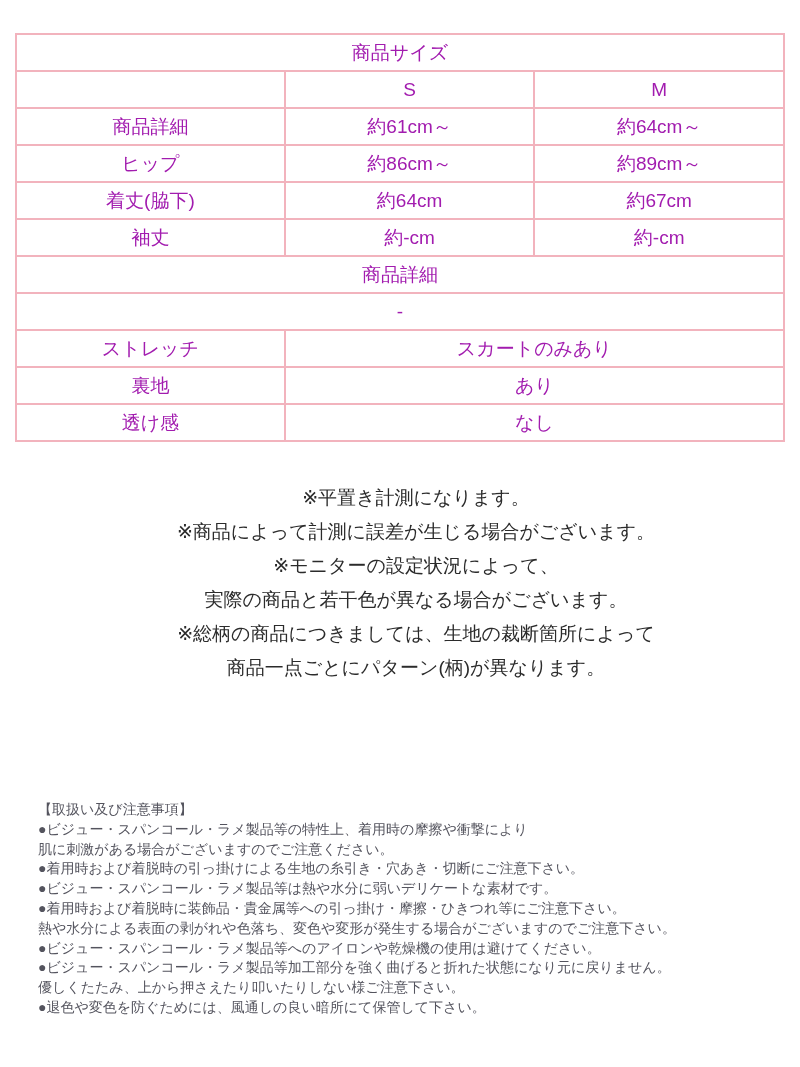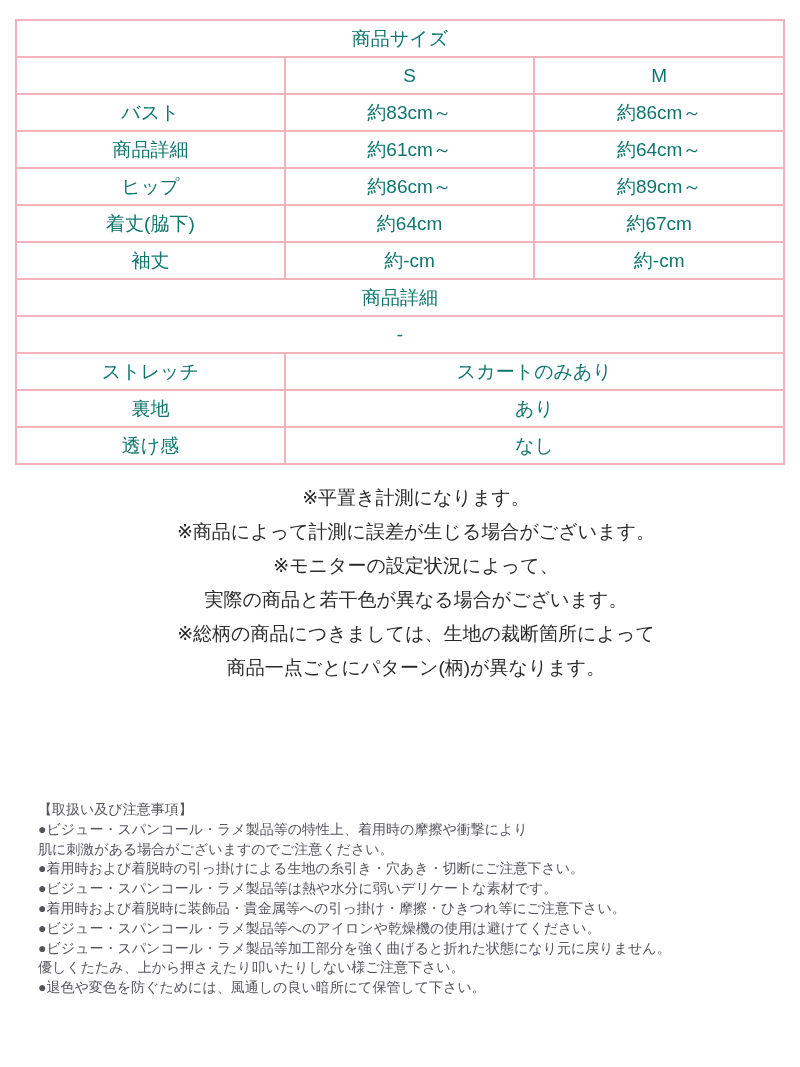--- a/index.html
+++ b/index.html
@@ -8,26 +8,26 @@
     width: 800px; height: 1067px;
     position: relative;
     font-family: "Liberation Sans", "DejaVu Sans", sans-serif;
     color: #2b2b2b;
     overflow: hidden;
   }
 
   
   .size-table {
     position: absolute;
-    left: 15px; top: 19px;
+    left: 15px; top: 33px;
     width: 770px;
     border-collapse: collapse;
     table-layout: fixed;
     font-size: 19px;
-    color: #0f766e;
+    color: #a21caf;
     border-radius: 15px;
   }
   .size-table td {
     border: 2px solid #f2b3bd;
     height: 37px;
     padding: 0 4px;
     text-align: center;
     vertical-align: middle;
     background: #ffffff;
     font-weight: 400;
@@ -68,25 +68,20 @@
     <col style="width:32.5%">
   </colgroup>
   <tbody>
     <tr>
       <td colspan="3">商品サイズ</td>
     </tr>
     <tr>
       <td></td>
       <td>S</td>
       <td>M</td>
-    </tr>
-    <tr>
-      <td>バスト</td>
-      <td>約83cm～</td>
-      <td>約86cm～</td>
     </tr>
     <tr>
       <td>商品詳細</td>
       <td>約61cm～</td>
       <td>約64cm～</td>
     </tr>
     <tr>
       <td>ヒップ</td>
       <td>約86cm～</td>
       <td>約89cm～</td>
@@ -131,17 +126,18 @@
   <div>商品一点ごとにパターン(柄)が異なります。</div>
 </div>
 
 <div class="care">
   <div>【取扱い及び注意事項】</div>
   <div>●ビジュー・スパンコール・ラメ製品等の特性上、着用時の摩擦や衝撃により</div>
   <div>肌に刺激がある場合がございますのでご注意ください。</div>
   <div>●着用時および着脱時の引っ掛けによる生地の糸引き・穴あき・切断にご注意下さい。</div>
   <div>●ビジュー・スパンコール・ラメ製品等は熱や水分に弱いデリケートな素材です。</div>
   <div>●着用時および着脱時に装飾品・貴金属等への引っ掛け・摩擦・ひきつれ等にご注意下さい。</div>
+  <div>熱や水分による表面の剥がれや色落ち、変色や変形が発生する場合がございますのでご注意下さい。</div>
   <div>●ビジュー・スパンコール・ラメ製品等へのアイロンや乾燥機の使用は避けてください。</div>
   <div>●ビジュー・スパンコール・ラメ製品等加工部分を強く曲げると折れた状態になり元に戻りません。</div>
   <div>優しくたたみ、上から押さえたり叩いたりしない様ご注意下さい。</div>
   <div>●退色や変色を防ぐためには、風通しの良い暗所にて保管して下さい。</div>
 </div>
 
 </body></html>

